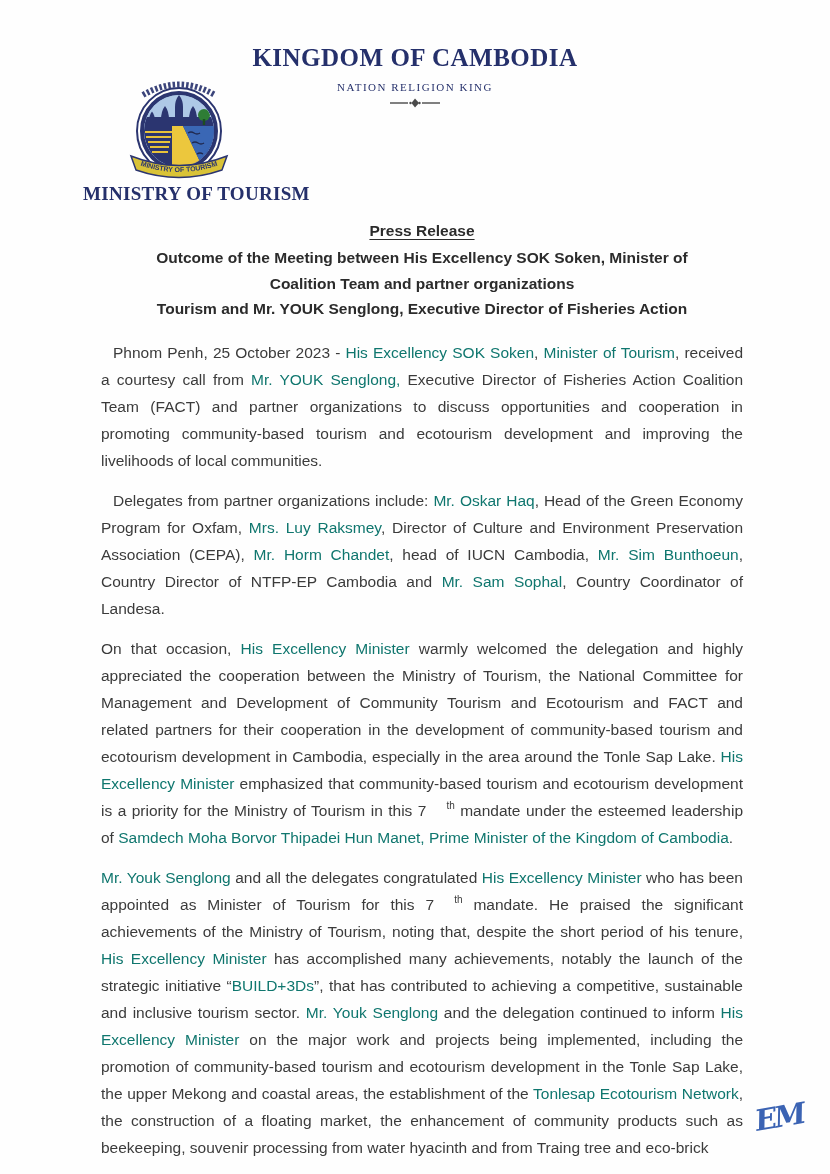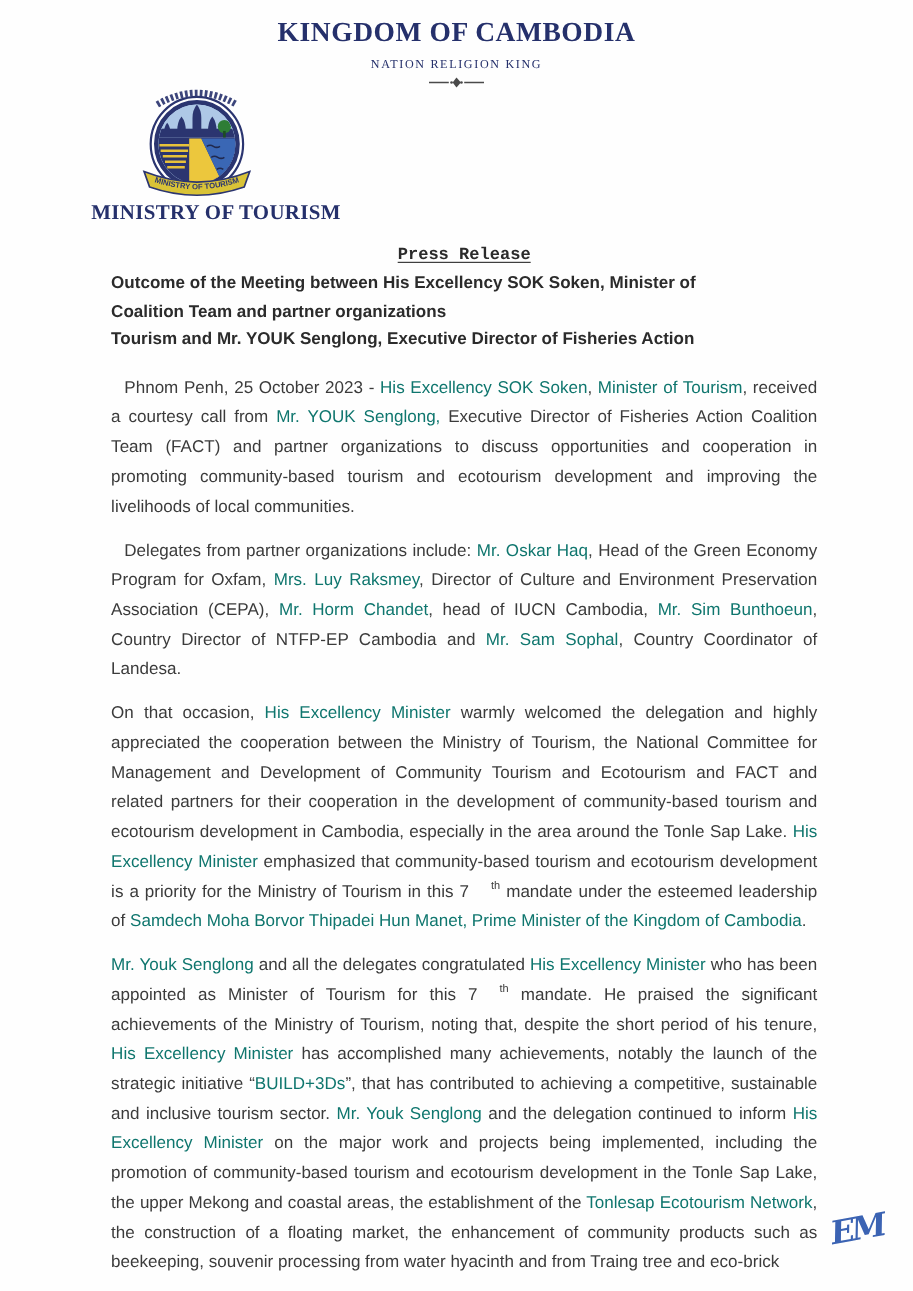--- a/index.html
+++ b/index.html
@@ -8,21 +8,21 @@
     position: relative;
     width: 830px;
     height: 1174px;
     margin: 0 auto;
     background: #fefefe;
     overflow: hidden;
     font-family: "Liberation Sans", sans-serif;
   }
 
   
-  .header-center { padding-top: 16px; text-align: center; }
+  .header-center { padding-top: 44px; text-align: center; }
   .kingdom-title {
     margin: 0;
     font-family: "Liberation Serif", serif;
     font-weight: bold;
     font-size: 25px;
     letter-spacing: 0.5px;
     color: #25306b;
   }
   .motto {
     margin-top: 9px;
@@ -53,24 +53,24 @@
     top: 222px;
     width: 642px;
   }
   .pr-heading {
     text-align: center;
     font-weight: bold;
     font-size: 15.5px;
     color: #2b2b2b;
     text-decoration: underline;
     text-underline-offset: 3px;
-    font-family: Liberation Mono, monospace;
   }
   .pr-title {
     margin-top: 5px;
+    text-align: center;
     font-weight: bold;
     font-size: 15.5px;
     line-height: 25.5px;
     color: #2b2b2b;
   }
   .paragraphs { margin-top: 17px; }
   .body-par {
     margin: 0 0 13px 0;
     font-size: 15.5px;
     line-height: 27px;

